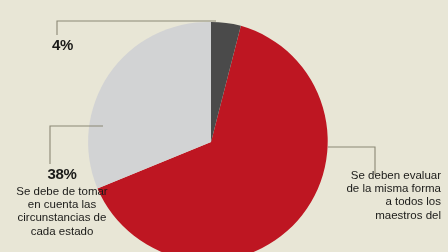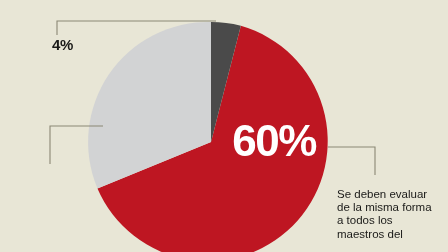--- a/index.html
+++ b/index.html
@@ -68,23 +68,23 @@
     line-height: 18px;
   }
   #ann-38 .desc {
     font-size: 11.5px;
     line-height: 13.2px;
     margin-top: 2px;
   }
   
   #ann-60 {
     left: 337px;
-    top: 188px;
+    top: 169px;
     width: 104px;
-    text-align: left;
+    text-align: right;
   }
   #ann-60 .desc {
     font-size: 11.5px;
     line-height: 13.2px;
   }
   
   #slice-value-60 {
     position: absolute;
     left: 222px;
     top: 116px;
@@ -110,24 +110,27 @@
 
     <path fill="#4a4a4a" d="M 211 142 L 211.00 22.00 A 120 120 0 0 1 240.84 25.75 Z"></path>
 
     <polyline fill="none" stroke="#8a8775" stroke-width="1.1" points="57,35 57,21 216,21"></polyline>
 
     <polyline fill="none" stroke="#8a8775" stroke-width="1.1" points="50,164 50,126 103,126"></polyline>
 
     <polyline fill="none" stroke="#8a8775" stroke-width="1.1" points="328,147 375,147 375,175"></polyline>
   </svg>
 
-  <div id="slice-value-60" style="color: rgb(255, 255, 255);">60%</div>
 
   <div class="label-block" id="ann-nsnc">
     <div class="pct">4%</div>
   </div>
 
+  <div class="label-block" id="ann-38">
+    <div class="pct">38%</div>
+    <div class="desc">Se debe de tomar en cuenta las circunstancias de cada estado</div>
+  </div>
 
   <div class="label-block" id="ann-60">
     <div class="desc">Se deben evaluar de la misma forma a todos los maestros del</div>
   </div>
 
 </div>
 
 </body></html>

